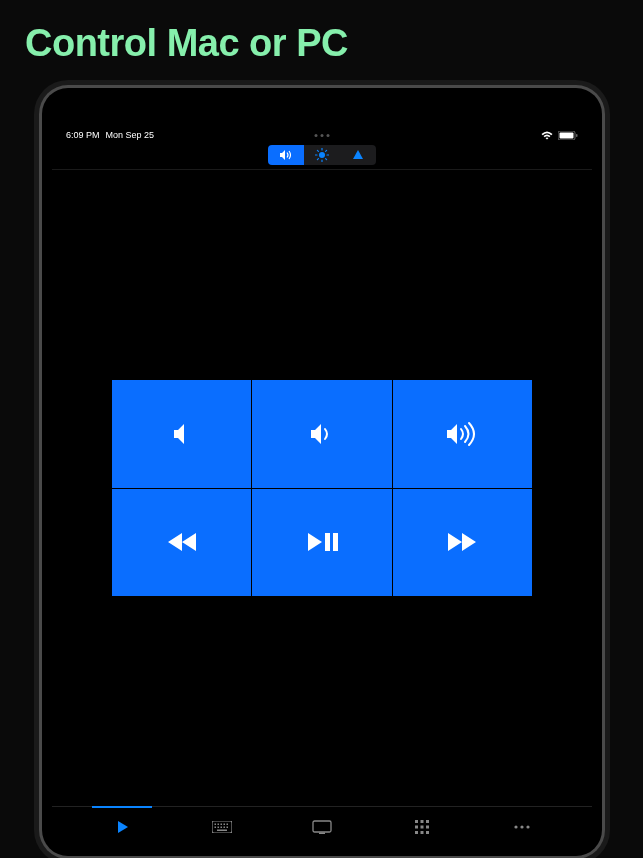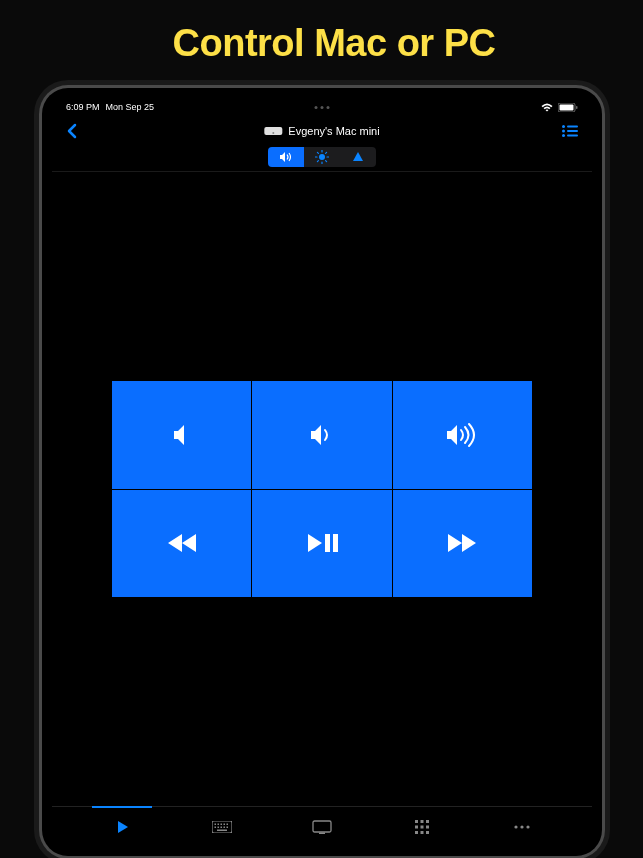--- a/index.html
+++ b/index.html
@@ -5,24 +5,24 @@
     * { margin: 0; padding: 0; box-sizing: border-box; }
     body {
       width: 643px;
       height: 858px;
       background: #0a0a0a;
       font-family: -apple-system, BlinkMacSystemFont, "Helvetica Neue", sans-serif;
       overflow: hidden;
       position: relative;
     }
     .marketing-title {
-      text-align: center;
+      text-align: left;
       font-size: 38px;
       font-weight: 800;
-      color: #fde047;
+      color: #86efac;
       letter-spacing: -0.5px;
       padding: 22px 0 18px 0;
       margin-left: 25px;
     }
     .ipad-frame {
       position: absolute;
       left: 42px;
       top: 88px;
       width: 560px;
       height: 768px;
@@ -31,20 +31,21 @@
       box-shadow: 0 0 0 3px #4a4a4a, 0 0 0 8px #1a1a1a;
     }
     .ipad-screen {
       position: absolute;
       inset: 10px;
       border-radius: 18px;
       background: #000;
       overflow: hidden;
       display: flex;
       flex-direction: column;
+      margin-top: 28px;
     }
     .status-bar {
       height: 18px;
       display: flex;
       justify-content: space-between;
       align-items: center;
       padding: 0 14px;
       font-size: 9px;
       color: #fff;
       font-weight: 500;
@@ -200,43 +201,20 @@
         <span>
           <svg width="20" height="9" viewBox="0 0 20 9">
               <rect x="0" y="0" width="17" height="9" rx="2" fill="none" stroke="#666" stroke-width="1"></rect>
               <rect x="1.5" y="1.5" width="14" height="6" rx="1" fill="#fff"></rect>
               <rect x="18" y="3" width="1.5" height="3" rx="0.7" fill="#666"></rect>
             </svg>
         </span>
       </div>
     </div>
 
-    <div class="nav-bar">
-      <div class="nav-back">
-        <svg width="11" height="16" viewBox="0 0 11 16">
-            <path fill="none" stroke="#0a84ff" stroke-width="2.5" stroke-linecap="round" stroke-linejoin="round" d="M9 2 L3 8 L9 14"></path>
-          </svg>
-      </div>
-      <div class="nav-title-wrap">
-        <span class="mac-mini-icon"></span>
-        <span>Evgeny's Mac mini</span>
-      </div>
-      <div class="nav-list-icon">
-        <svg width="16" height="12" viewBox="0 0 16 12">
-            <g fill="#0a84ff">
-              <circle cx="1.5" cy="1.5" r="1.5"></circle>
-              <rect x="5" y="0.5" width="11" height="2" rx="1"></rect>
-              <circle cx="1.5" cy="6" r="1.5"></circle>
-              <rect x="5" y="5" width="11" height="2" rx="1"></rect>
-              <circle cx="1.5" cy="10.5" r="1.5"></circle>
-              <rect x="5" y="9.5" width="11" height="2" rx="1"></rect>
-            </g>
-          </svg>
-      </div>
-    </div>
 
     <div class="segment-bar">
       <div class="segment active">
         <svg width="14" height="12" viewBox="0 0 14 12">
             <path fill="#fff" d="M1 4 H3 L6 1 V11 L3 8 H1 Z"></path>
             <path fill="none" stroke="#fff" stroke-width="1.2" d="M8 3.5 Q10 6 8 8.5 M10 2 Q13 6 10 10"></path>
           </svg>
       </div>
       <div class="segment">
         <svg width="14" height="14" viewBox="0 0 14 14">

